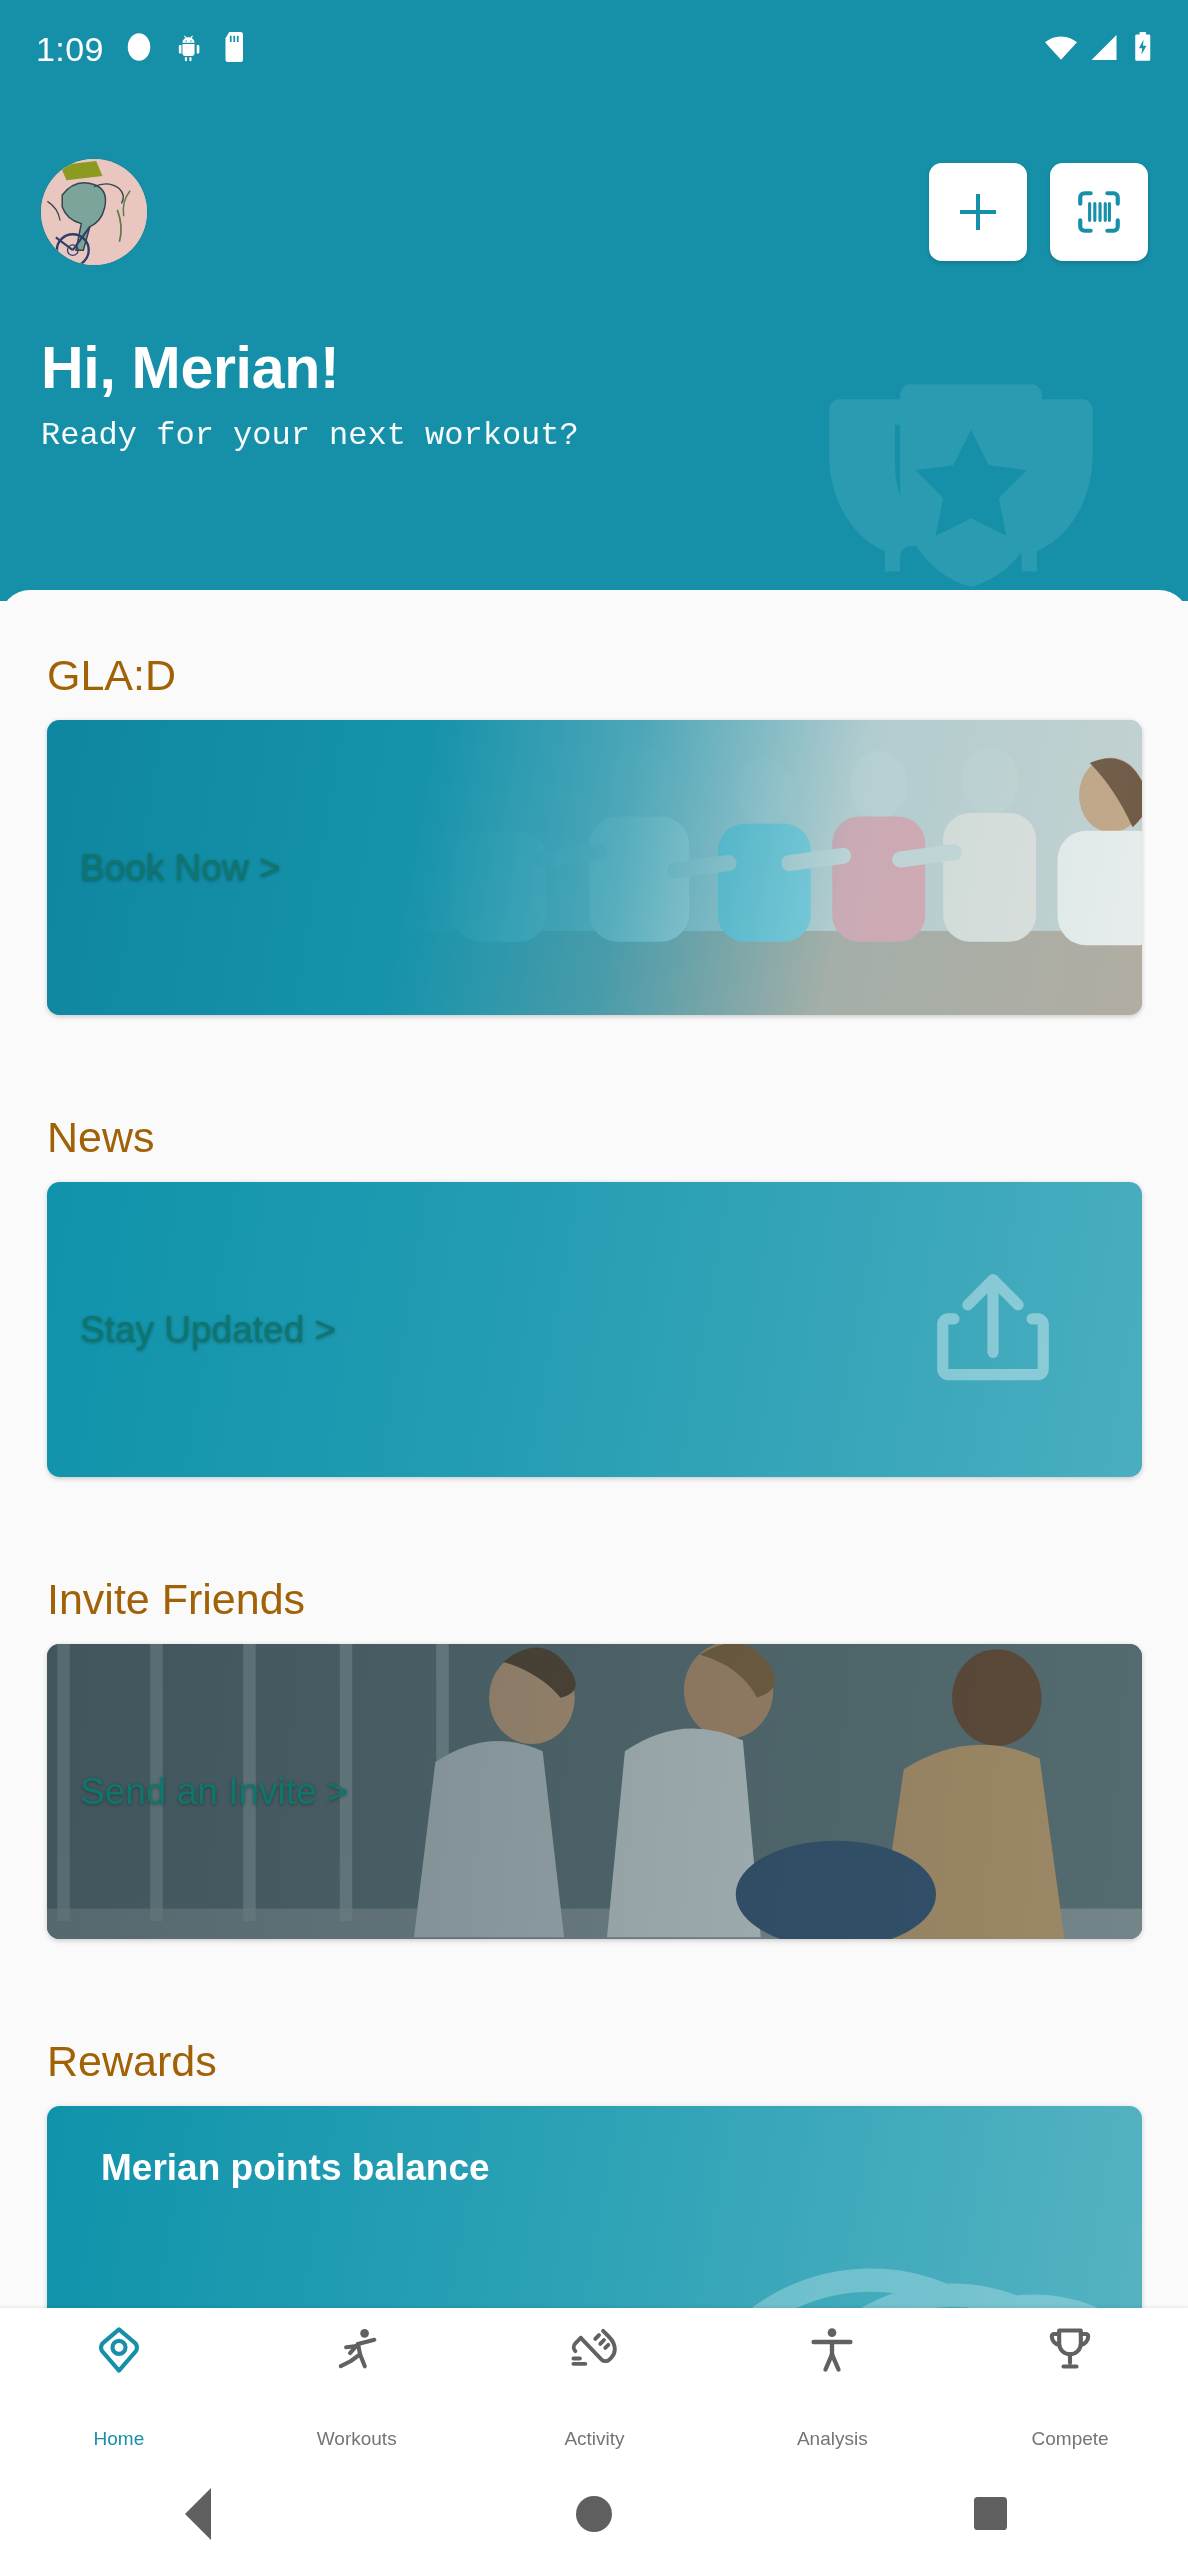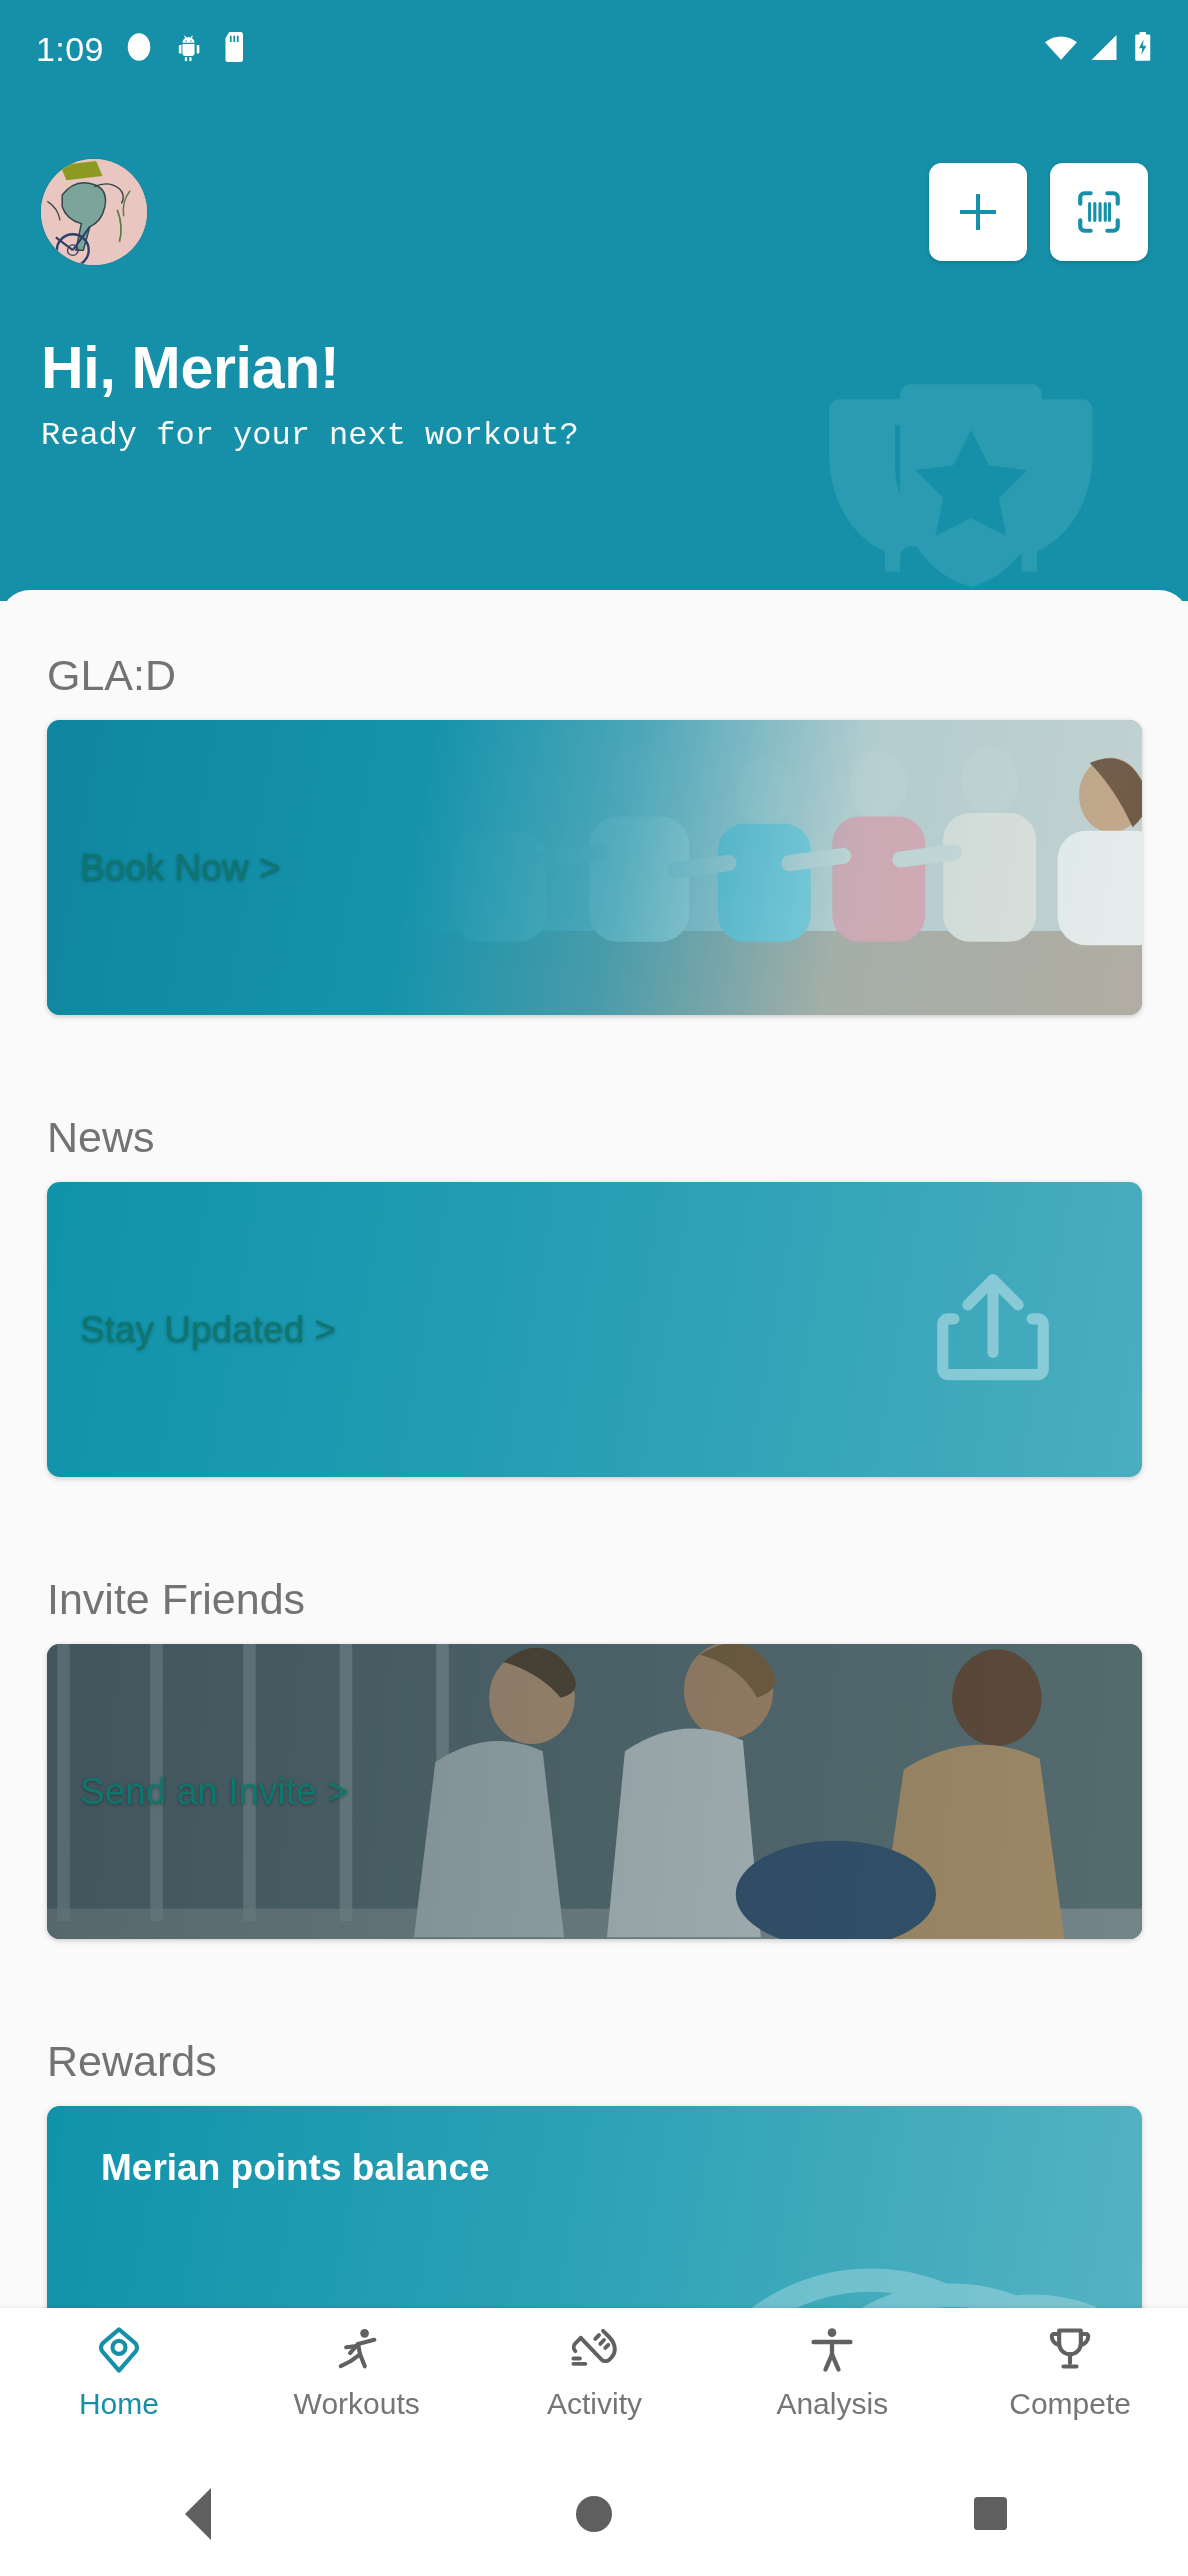--- a/index.html
+++ b/index.html
@@ -64,21 +64,21 @@
   }
 
   
   .sheet {
     position:absolute; left:0; top:590px; width:1189px; height:1732px;
     background:#fafafa;
     border-top-left-radius:30px; border-top-right-radius:30px;
     overflow:hidden;
   }
   .sec-title {
-    color:#737373; font-size:43px; font-weight:400;
+    color:#a16207; font-size:43px; font-weight:400;
     margin:0 12px 23px 47px; line-height:1;
   }
   .sec { padding-top:101px; }
   .sec:first-child { padding-top:64px; }
 
   .card {
     position:relative; margin:0 47px; height:295px;
     border-radius:12.5px; overflow:hidden;
     box-shadow:0 1.8px 5.4px rgba(0,0,0,.18);
   }
@@ -135,21 +135,21 @@
   .bottomnav {
     position:absolute; left:0; top:2308px; width:1189px; height:143px;
     background:#fff; display:flex; align-items:flex-start;
     box-shadow:0 -0.9px 3.6px rgba(0,0,0,.10);
     padding-top:16px;
   }
   .navitem {
     flex:1; display:flex; flex-direction:column; align-items:center; gap:12.5px;
   }
   .navitem svg { display:block; }
-  .navlabel { font-size:30px; color:#757575; line-height:1; }
+  .navlabel { font-size:19px; color:#757575; line-height:1;margin-top:40px; }
   .navitem.active .navlabel { color:#1690a8; }
 
   
   .sysnav {
     position:absolute; left:0; top:2451px; width:1189px; height:125px;
     background:#fff; display:flex; align-items:center;
   }
   .sysnav > div { flex:1; display:flex; align-items:center; justify-content:center; }
   .sys-back { width:0; height:0; border-top:26px solid transparent; border-bottom:26px solid transparent; border-right:26px solid #5f5f5f; }
   .sys-home { width:36px; height:36px; border-radius:50%; background:#5f5f5f; }

